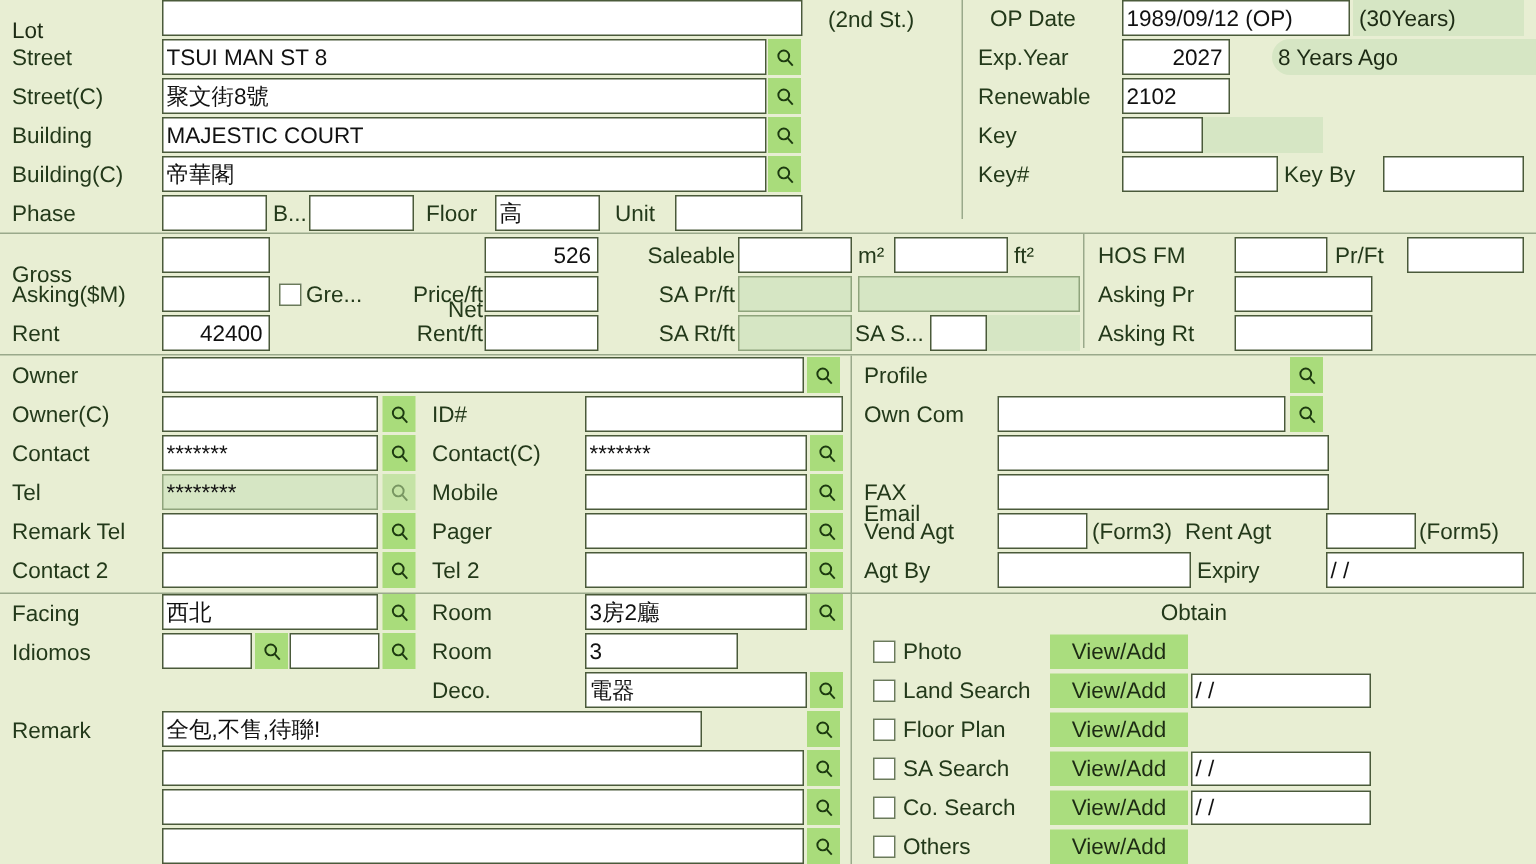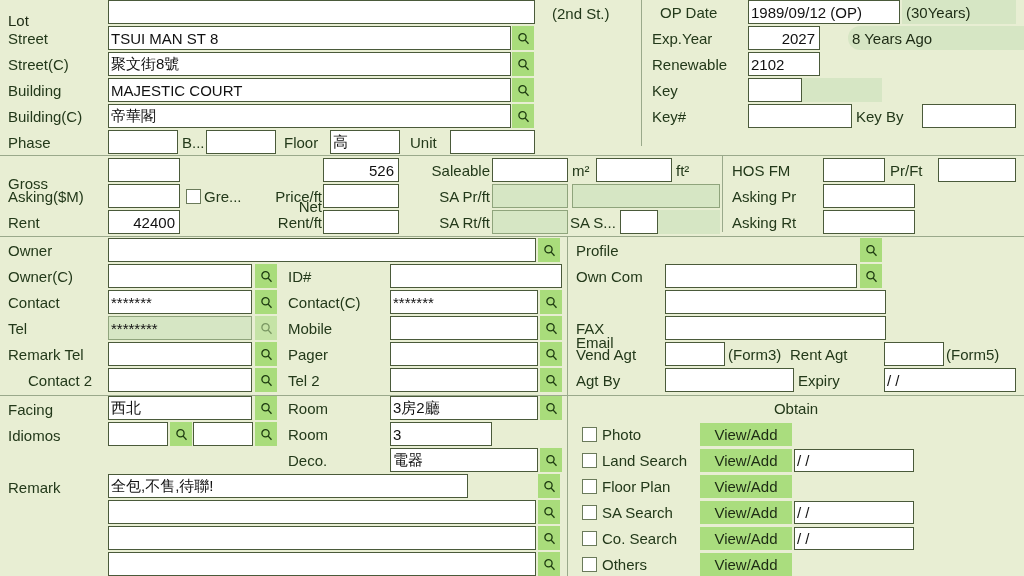--- a/index.html
+++ b/index.html
@@ -288,21 +288,21 @@
   </div>
   <div class="row lbl" style="left:288px;top:342px;width:100px;height:24px;">Pager</div>
   <div class="row fld tall" style="left:390px;top:342px;width:148px;height:24px;"></div>
   <div class="row srch" style="left:540px;top:342px;">
     <svg width="13" height="13" viewBox="0 0 13 13">
         <circle cx="5.5" cy="5.3" r="3.6" fill="none" stroke="#1d3a10" stroke-width="1.3"></circle>
         <line x1="8.2" y1="8.1" x2="11.5" y2="11.8" stroke="#1d3a10" stroke-width="1.3"></line>
       </svg>
   </div>
 
-  <div class="row lbl" style="left:8px;  top:368px;width:96px; height:24px;margin-left:20px;">Contact 2</div>
+  <div class="row lbl" style="left:8px;  top:368px;width:96px; height:24px;">Contact 2</div>
   <div class="row fld tall" style="left:108px;top:368px;width:144px;height:24px;"></div>
   <div class="row srch" style="left:255px;top:368px;">
     <svg width="13" height="13" viewBox="0 0 13 13">
         <circle cx="5.5" cy="5.3" r="3.6" fill="none" stroke="#1d3a10" stroke-width="1.3"></circle>
         <line x1="8.2" y1="8.1" x2="11.5" y2="11.8" stroke="#1d3a10" stroke-width="1.3"></line>
       </svg>
   </div>
   <div class="row lbl" style="left:288px;top:368px;width:100px;height:24px;">Tel 2</div>
   <div class="row fld tall" style="left:390px;top:368px;width:148px;height:24px;"></div>
   <div class="row srch" style="left:540px;top:368px;">

